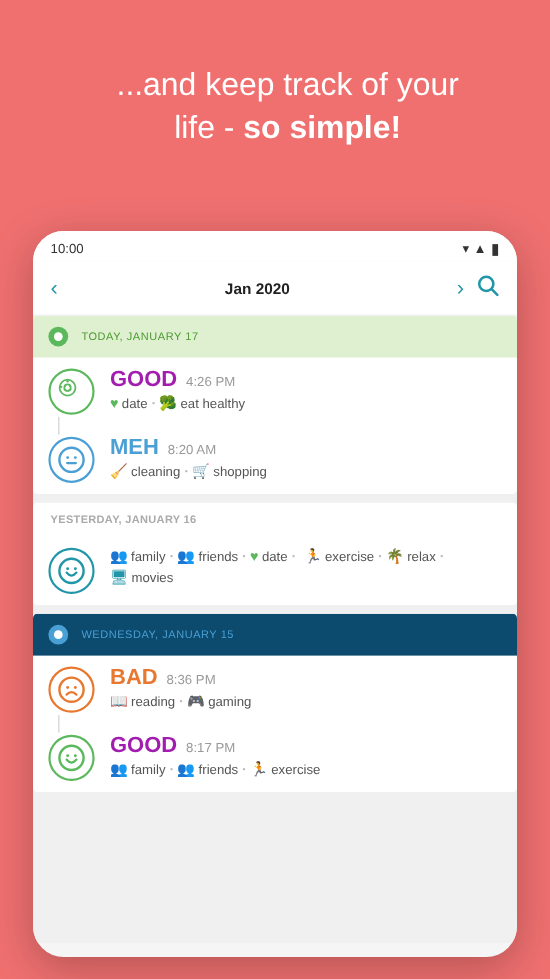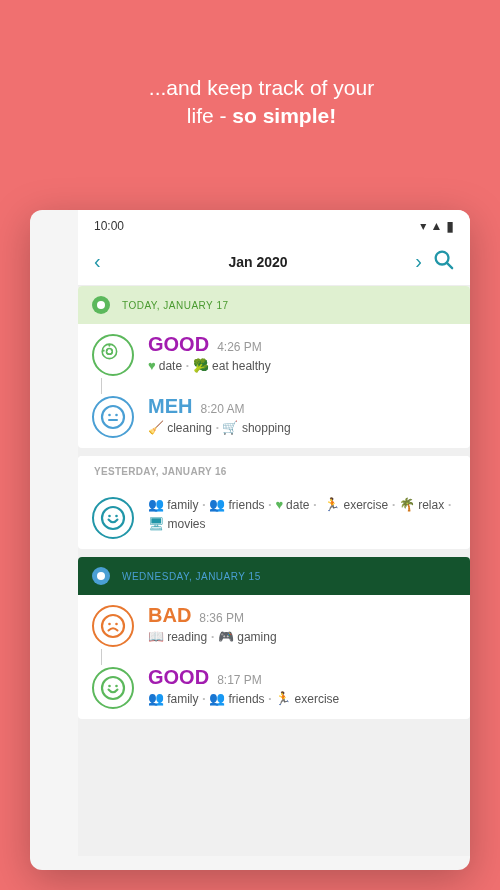--- a/index.html
+++ b/index.html
@@ -12,24 +12,23 @@
       position: relative;
     }
 
     .phone-frame {
       position: absolute;
       top: 210px;
       left: 30px;
       right: 30px;
       bottom: 20px;
       background: #f5f5f5;
-      border-radius: 12px;
+      border-radius: 28px;
       overflow: hidden;
       box-shadow: 0 10px 40px rgba(0,0,0,0.25);
-      padding-left: 48px;
     }
 
     .status-bar {
       background: white;
       display: flex;
       justify-content: space-between;
       align-items: center;
       padding: 8px 16px 4px;
       font-size: 12px;
       color: #333;
@@ -81,21 +80,21 @@
     .day-header {
       display: flex;
       align-items: center;
       padding: 10px 14px;
       gap: 12px;
     }
     .day-header.today {
       background: #dff0d0;
     }
     .day-header.wednesday {
-      background: #14532d;
+      background: #0c4a6e;
     }
     .day-dot {
       width: 18px;
       height: 18px;
       border-radius: 50%;
       display: flex;
       align-items: center;
       justify-content: center;
       flex-shrink: 0;
     }
@@ -209,21 +208,21 @@
     .yesterday-label {
       font-size: 10px;
       font-weight: 600;
       color: #aaa;
       letter-spacing: 0.3px;
     }
   </style>
 </head>
 <body>
 
-<div style="text-align:center; padding: 74px 30px 28px; color:white; font-size:21px; line-height:1.35;margin-left:23px;">
+<div style="text-align:center; padding: 58px 30px 28px; color:white; font-size:29px; line-height:1.35;margin-left:23px;">
   <span>...and keep track of your</span><br>
   <span>life - </span><strong>so simple!</strong>
 </div>
 
 <div class="phone-frame">
 
   <div class="status-bar">
     <span style="font-size:12px;font-weight:500;">10:00</span>
     <div class="status-icons">
       <span style="font-size:12px;">▾</span>

